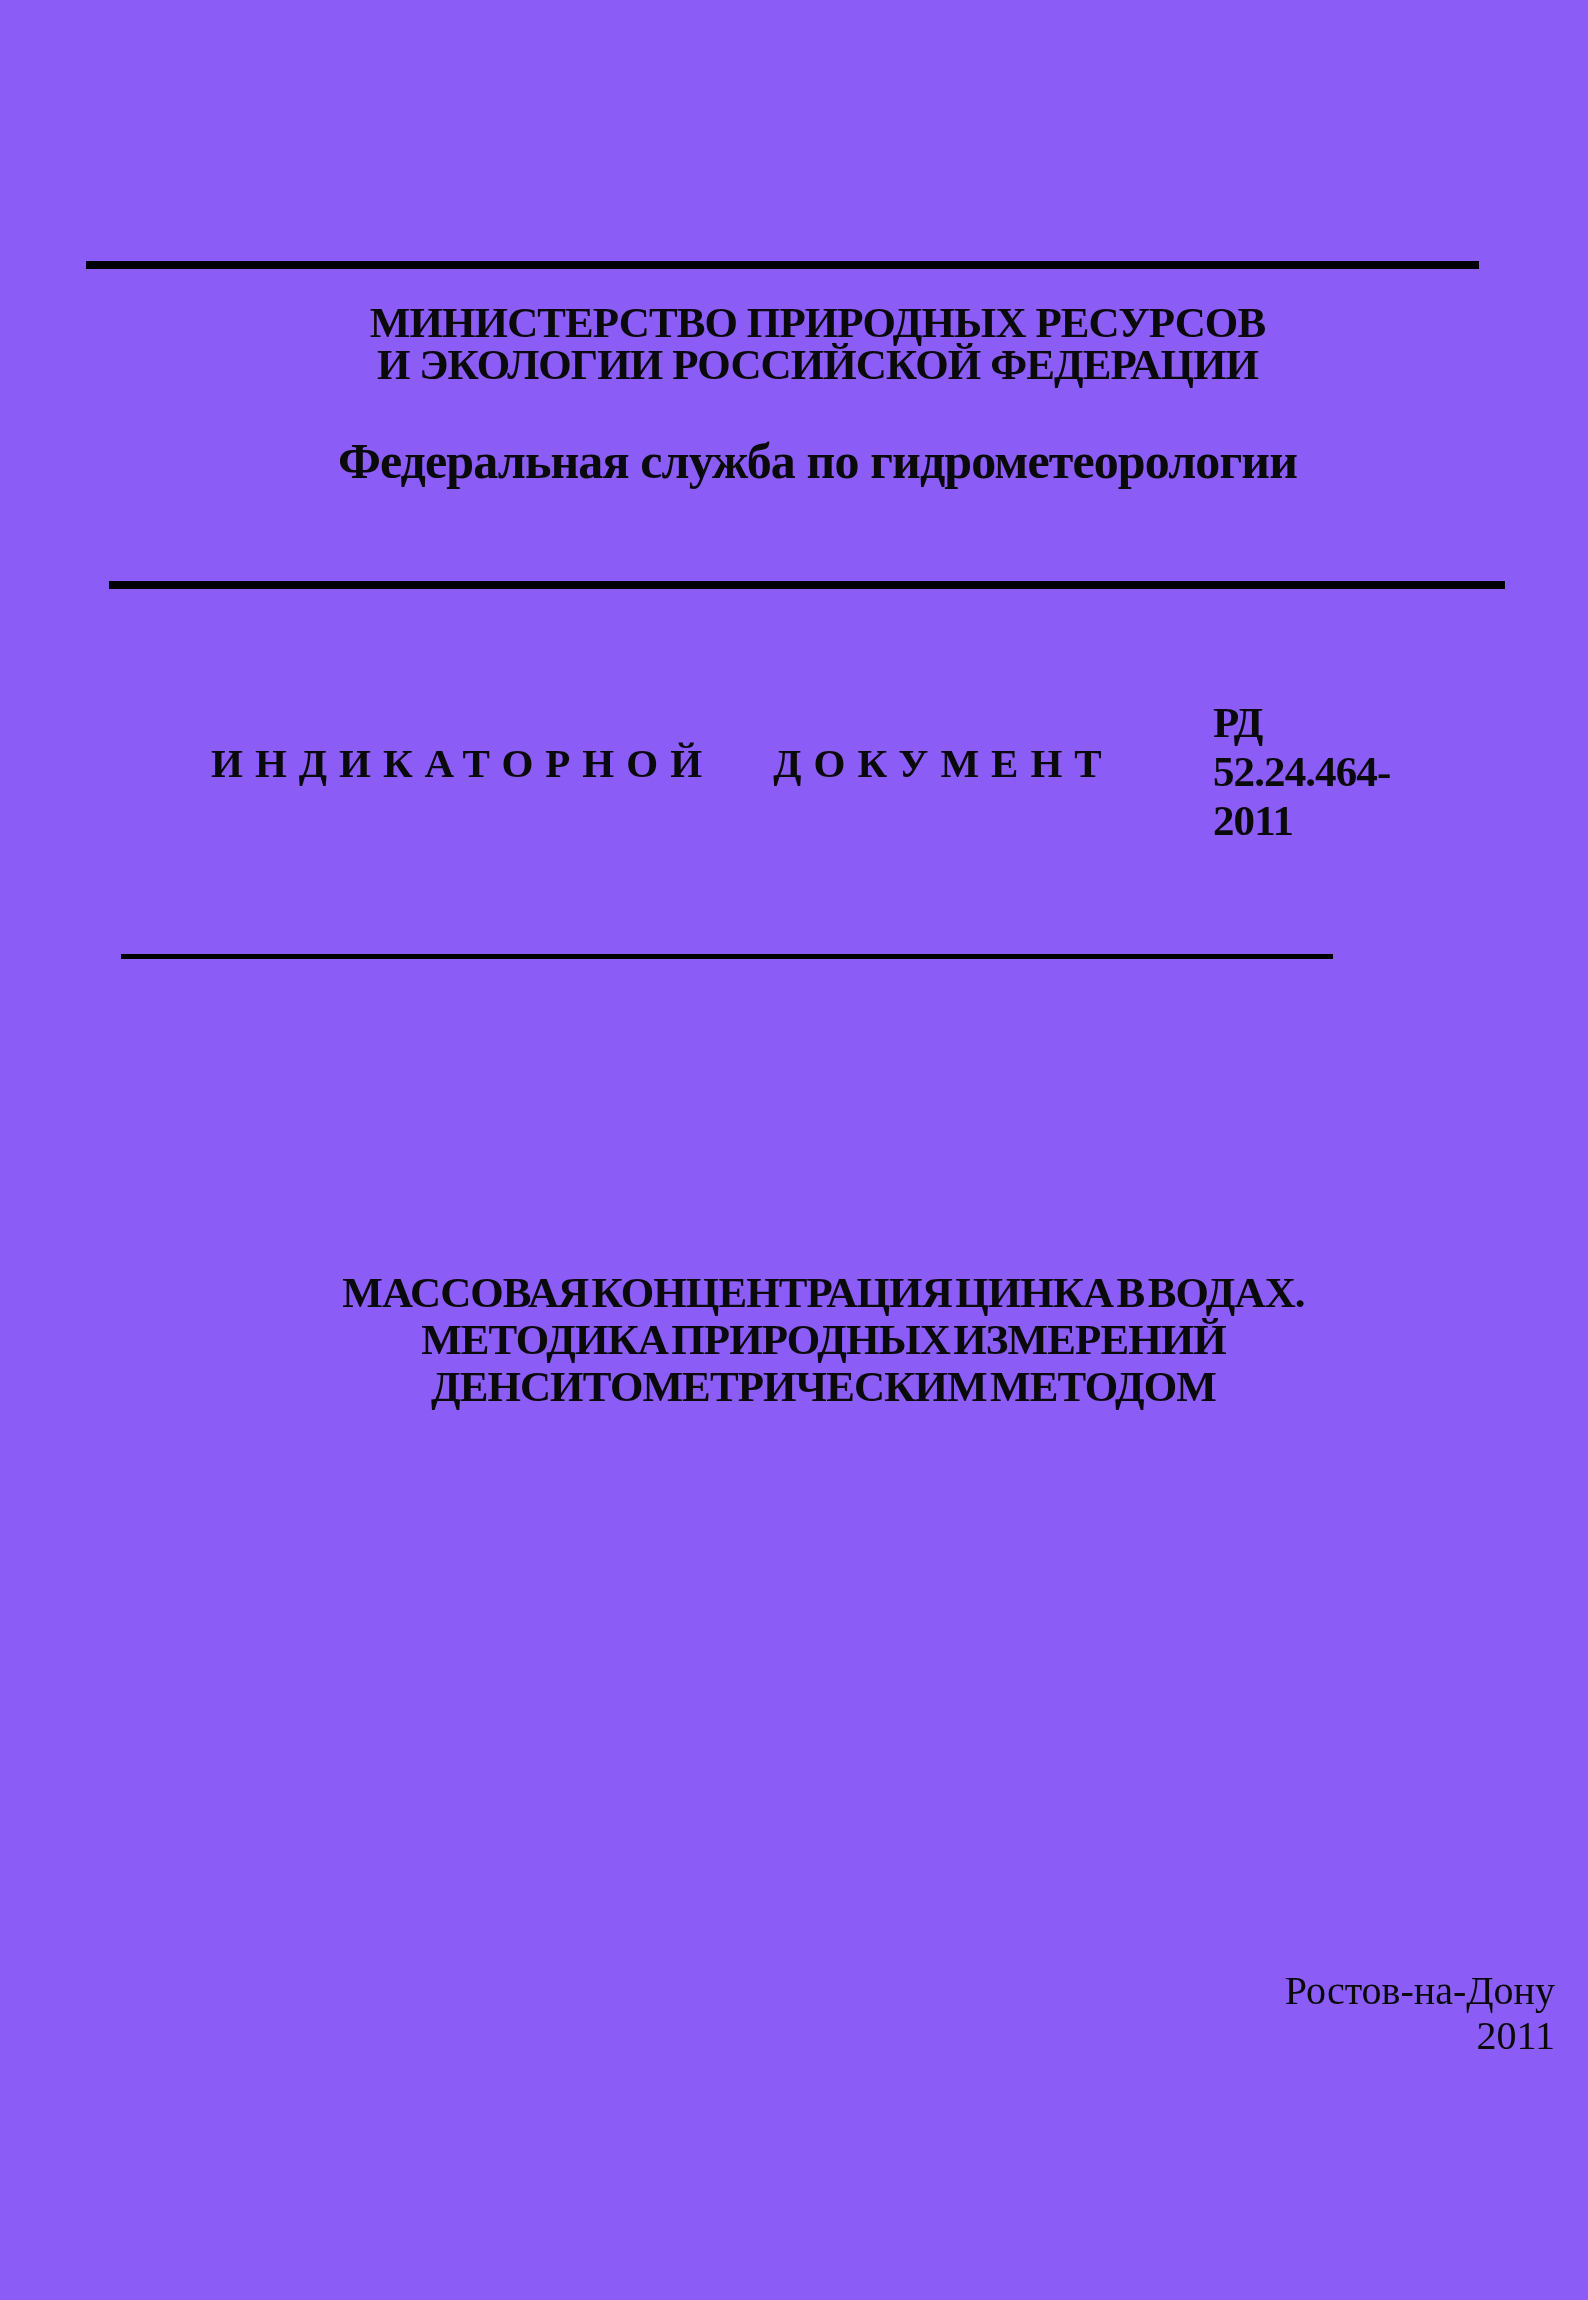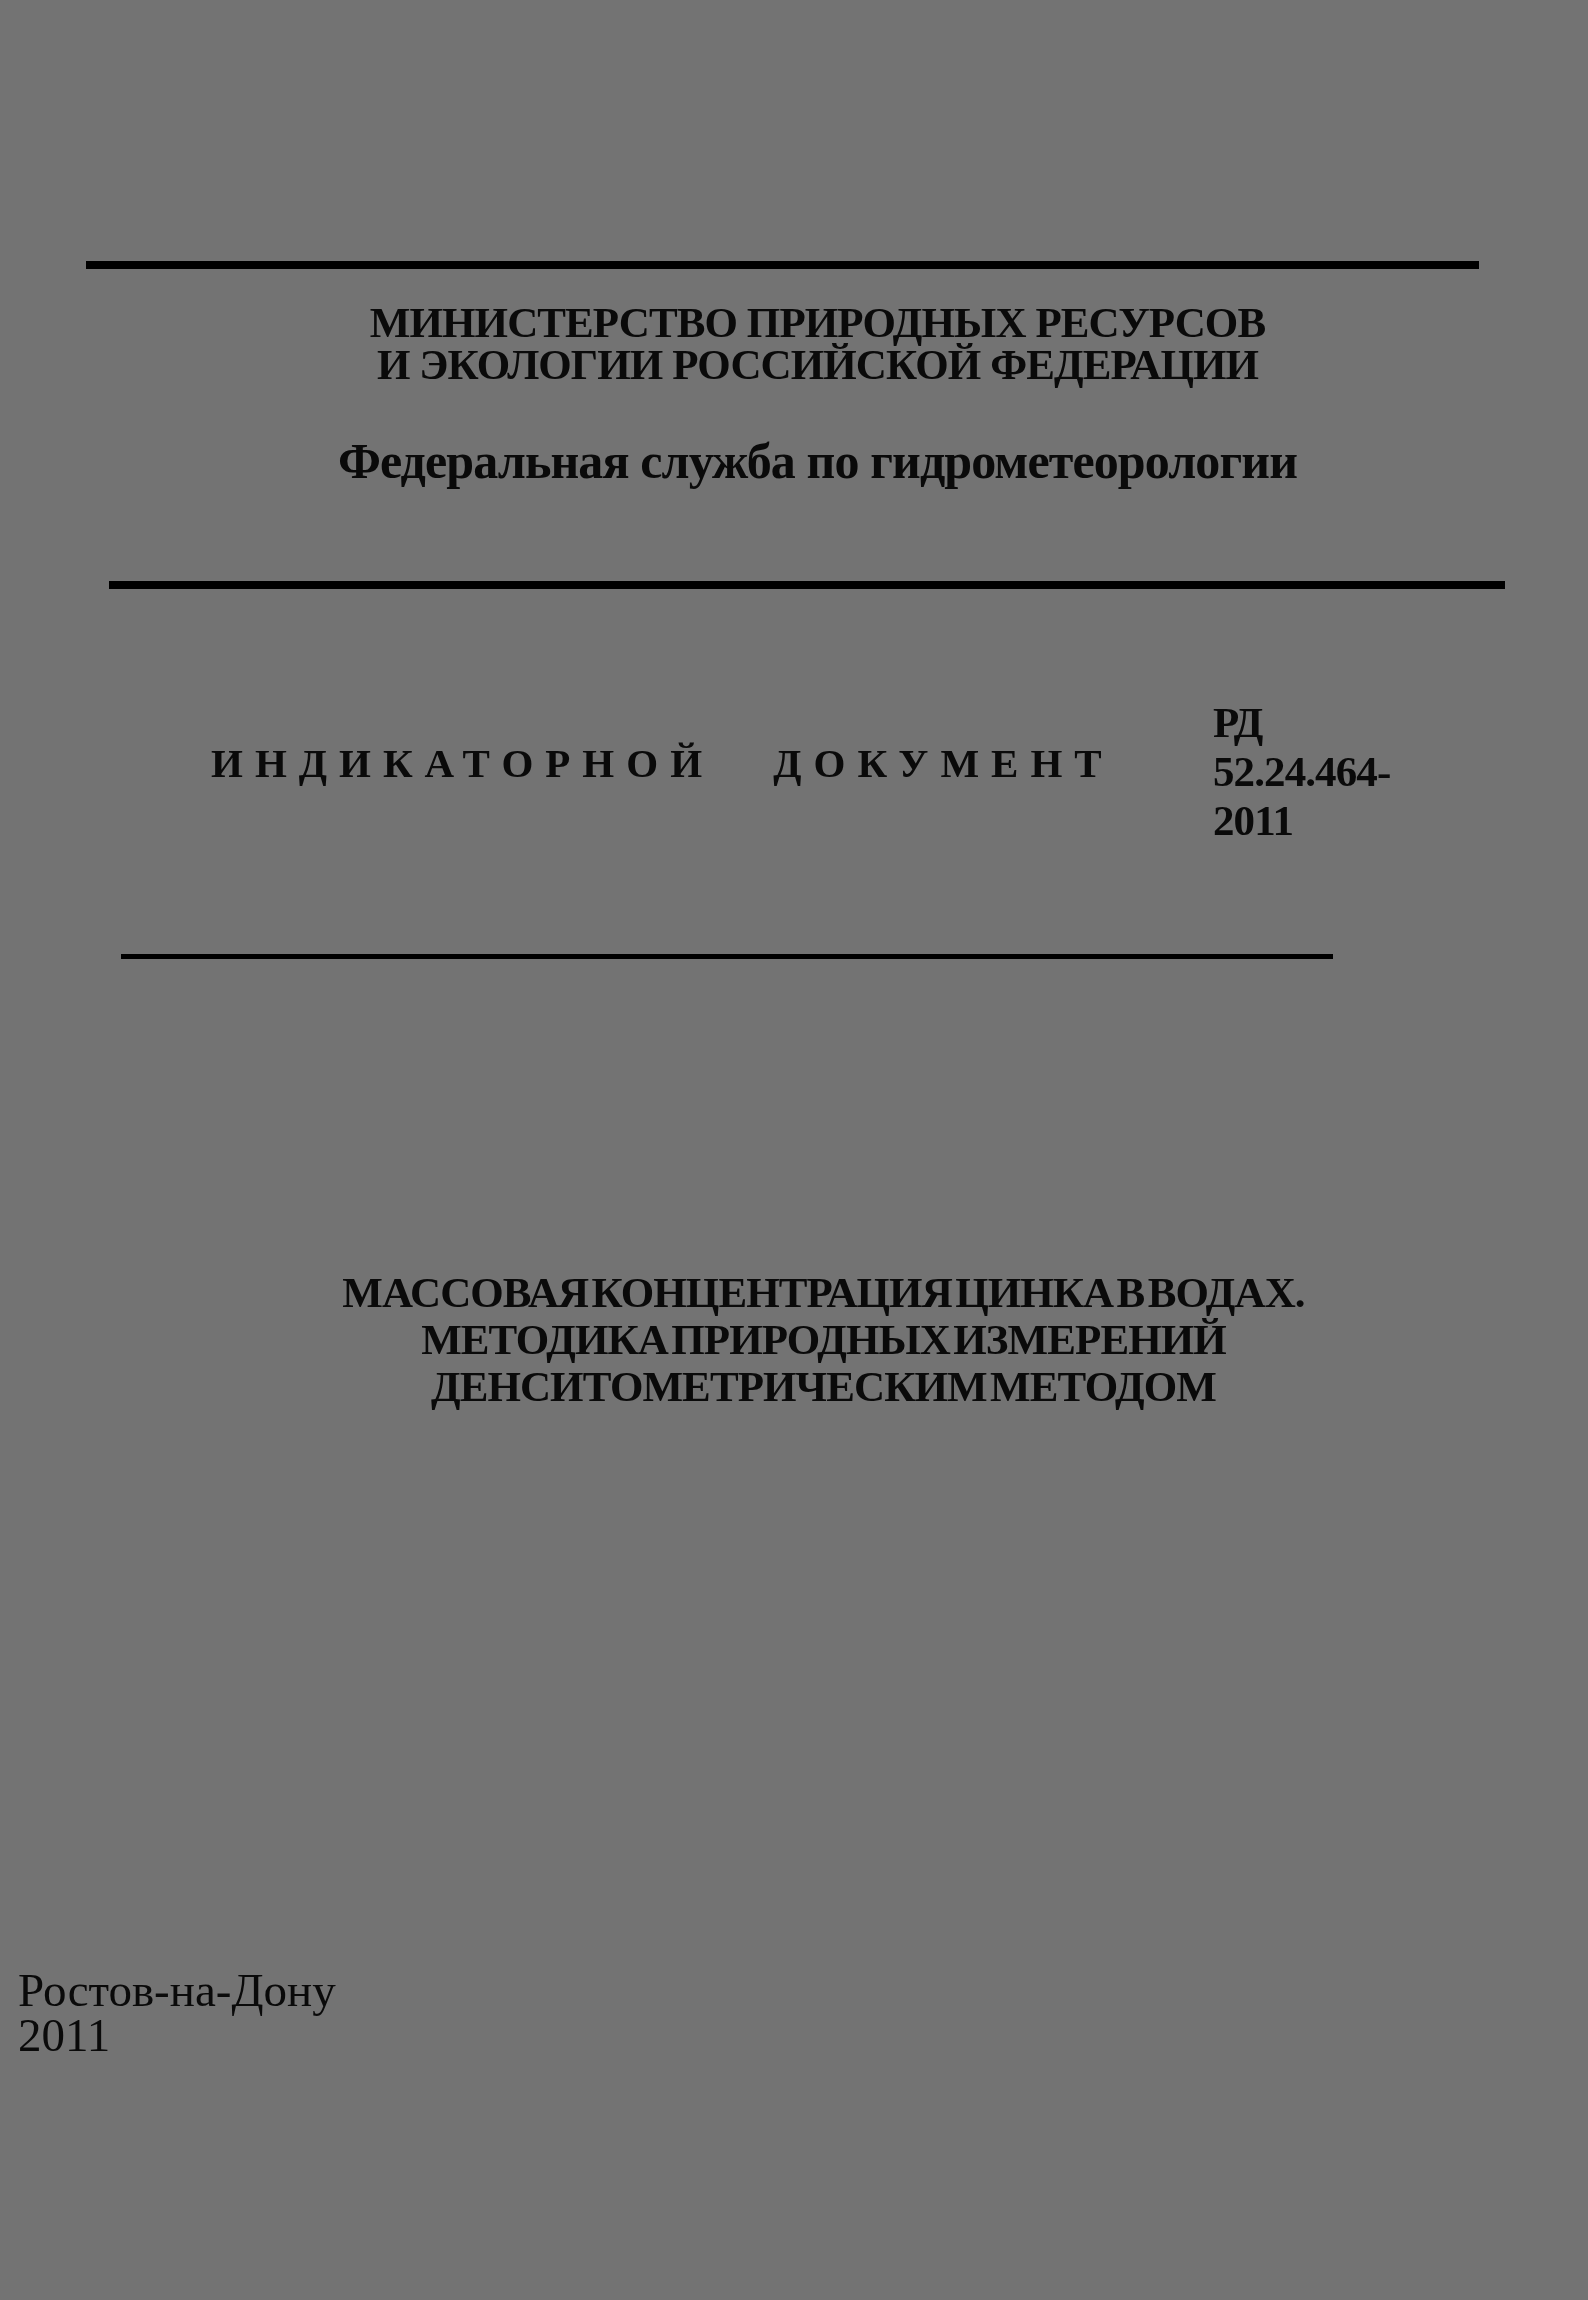--- a/index.html
+++ b/index.html
@@ -4,21 +4,21 @@
 <style>
   html, body {
     margin: 0;
     padding: 0;
     background: #ffffff;
   }
   .page {
     position: relative;
     width: 1589px;
     height: 2300px;
-    background: #737373;
+    background: #8b5cf6;
     color: #0a0a0a;
     font-family: "Liberation Serif", "DejaVu Serif", serif;
     overflow: hidden;
   }
   .rule {
     position: absolute;
     background: #000000;
   }
   .rule-top    { left: 86px;  top: 261px;  width: 1393px; height: 8.3px; }
   .rule-middle { left: 109px; top: 581px;  width: 1396px; height: 8.3px; }
@@ -66,23 +66,23 @@
     left: 58px; top: 1269px; width: 1531px;
     text-align: center;
     font-weight: bold;
     font-size: 43px;
     line-height: 47px;
     letter-spacing: -0.9px;
     word-spacing: -6.5px;
   }
   .imprint-block {
     position: absolute;
-    left: 18px; top: 1968px; width: 1555px;
-    text-align: left;
-    font-size: 47px;
+    left: 0px; top: 1968px; width: 1555px;
+    text-align: right;
+    font-size: 40px;
     line-height: 45px;
   }
 </style>
 </head>
 <body>
 
 <div class="page">
 
   <div class="rule rule-top"></div>
 

